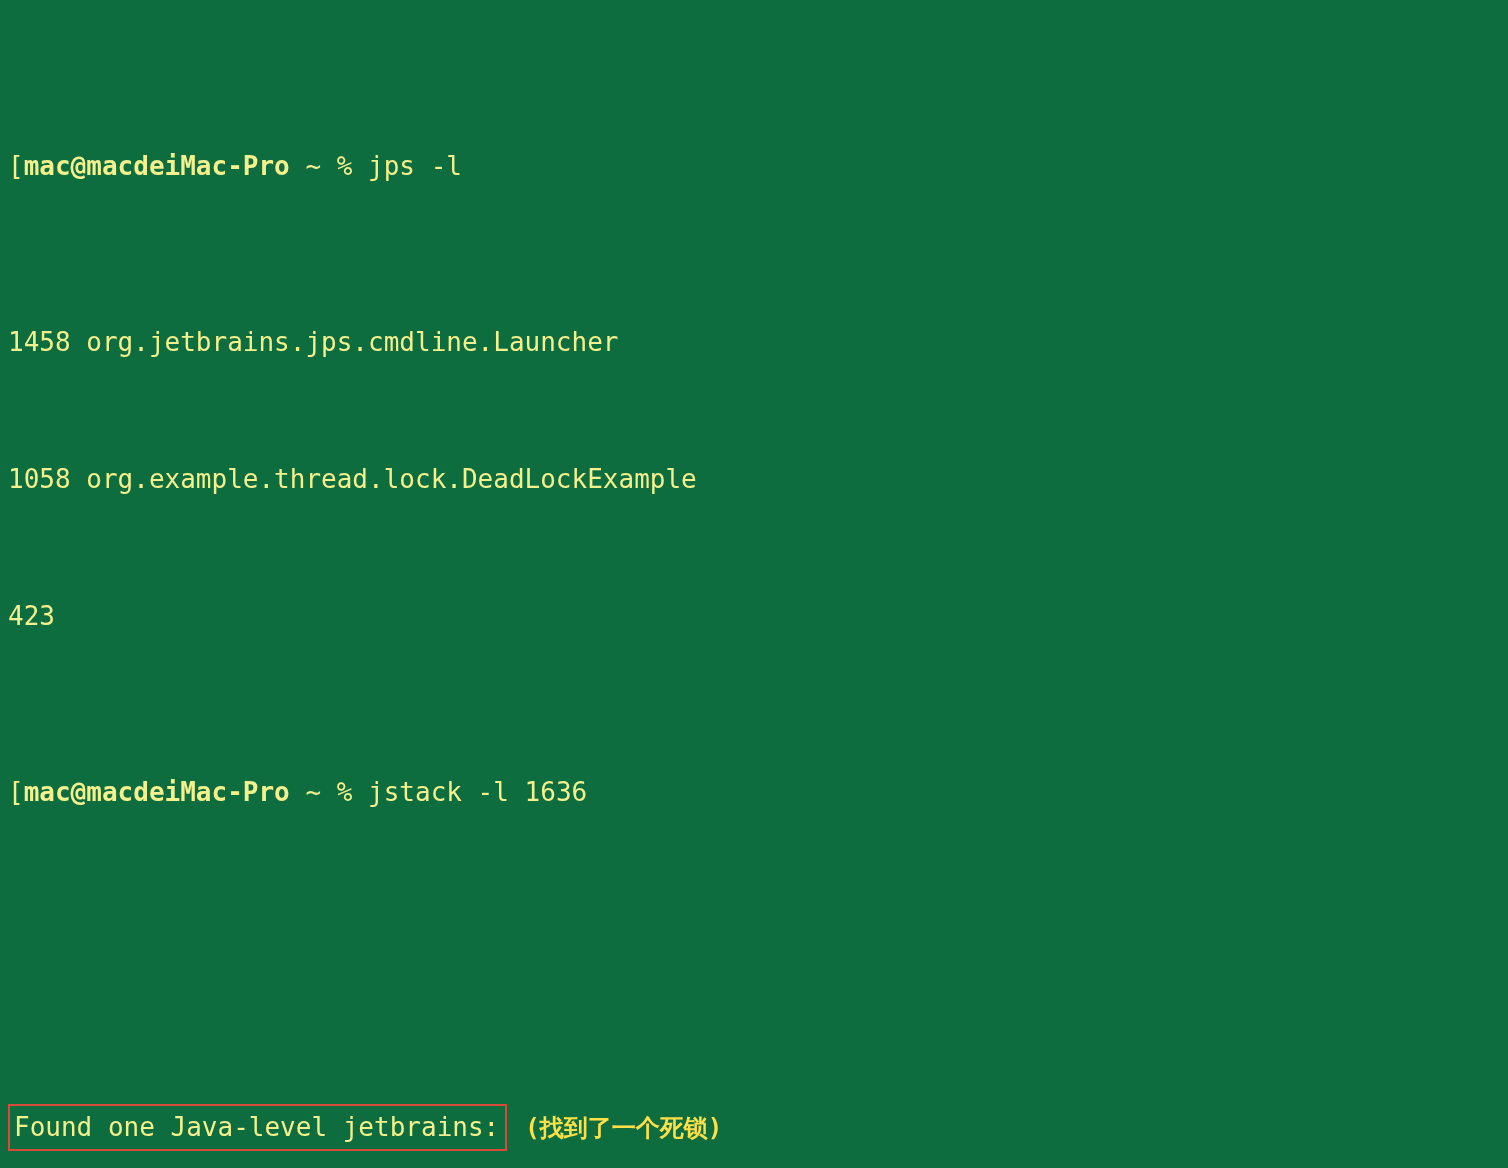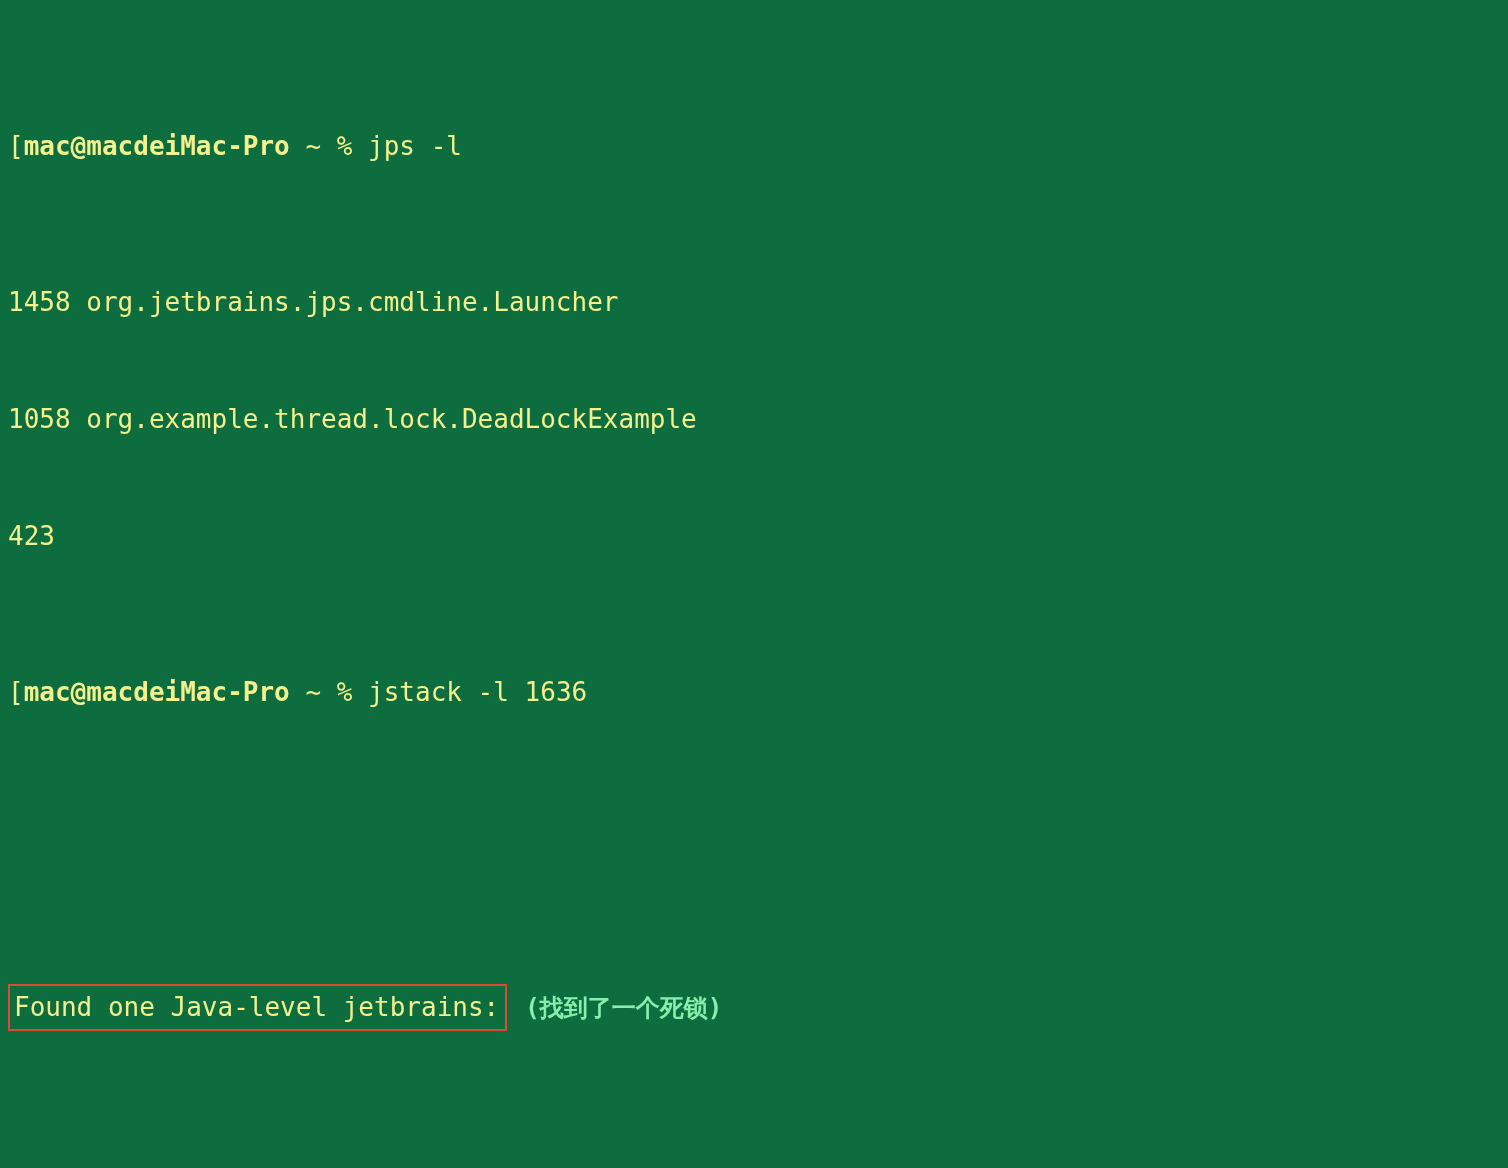--- a/index.html
+++ b/index.html
@@ -9,30 +9,30 @@
     background: #0d6d3f;
     font-family: "Menlo", "Monaco", "Consolas", monospace;
     font-size: 26px;
     line-height: 1.5;
     color: #f3f08d;
   }
   .terminal {
     padding: 10px 8px;
     white-space: pre;
   }
-  .line { display: block; }
+  .line { display: block; margin-top: 20px; }
   .bold { font-weight: bold; }
   .boxed {
     display: inline-block;
     border: 2px solid #d94a3a;
     padding: 2px 6px 2px 4px;
     margin: 0;
   }
   .annotation {
-    color: #86efac;
+    color: #fde047;
     font-weight: bold;
     margin-left: 18px;
     font-size: 24px;
   }
   .spacer { height: 38px; }
 </style>
 </head>
 <body>
 
 <div class="terminal">

